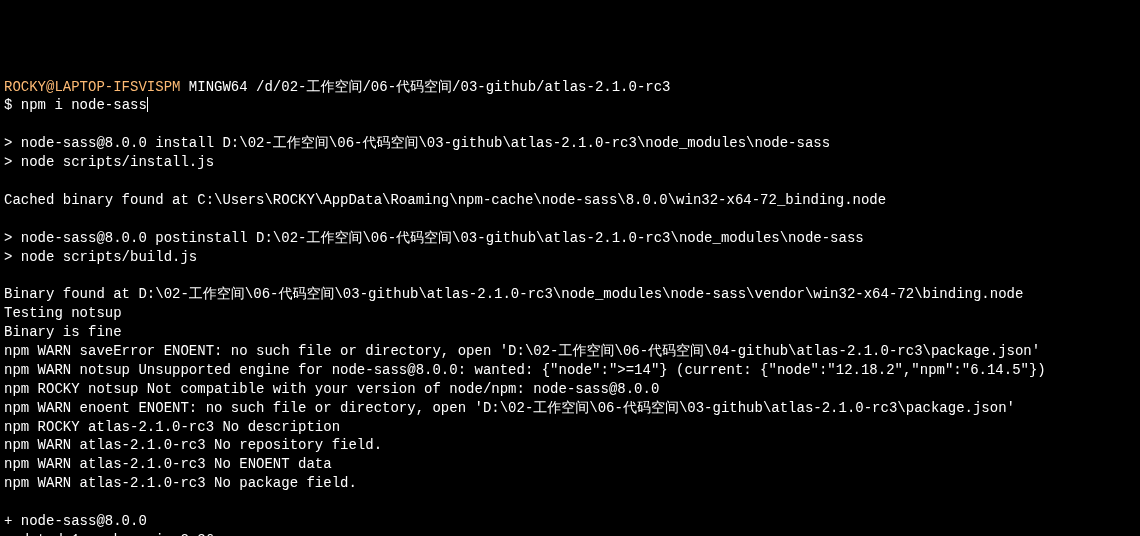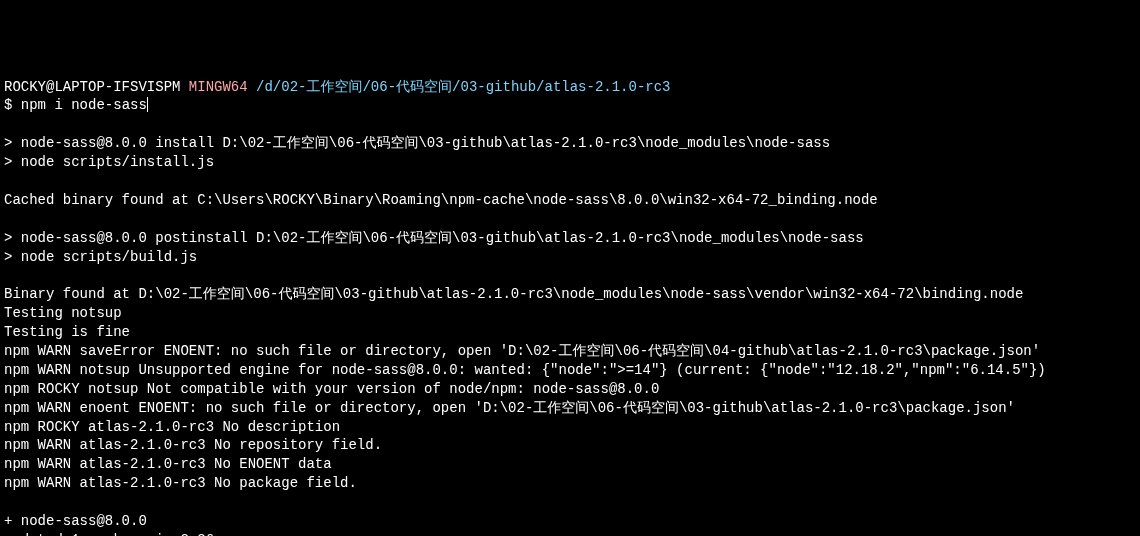--- a/index.html
+++ b/index.html
@@ -12,23 +12,23 @@
       color: #ffffff;
       font-family: "Consolas", "Courier New", monospace;
       font-size: 14px;
       line-height: 1.35;
       padding: 2px 4px;
       width: 1140px;
       height: 536px;
       overflow: hidden;
       white-space: pre;
     }
-    .prompt-user { color: #ffffff; }
-    .prompt-env { color: #fca5a5; }
-    .prompt-path { color: #7dd3fc; }
+    .prompt-user { color: #fdba74; }
+    .prompt-env { color: #ffffff; }
+    .prompt-path { color: #ffffff; }
     .prompt-dollar { color: #ffffff; }
     .cursor {
       display: inline-block;
       width: 1px;
       height: 15px;
       background: #ffffff;
       vertical-align: middle;
       margin-bottom: 2px;
     }
     .out { color: #ffffff; }
@@ -37,28 +37,28 @@
 <body>
 
 
 
 <div><span><span class="prompt-user">ROCKY@LAPTOP-IFSVISPM</span> <span class="prompt-env">MINGW64</span> <span class="prompt-path">/d/02-工作空间/06-代码空间/03-github/atlas-2.1.0-rc3</span></span>
 <span><span class="prompt-dollar">$</span> <span class="out">npm i node-sass</span><span class="cursor"></span></span>
 <span class="out"></span>
 <span class="out">&gt; node-sass@8.0.0 install D:\02-工作空间\06-代码空间\03-github\atlas-2.1.0-rc3\node_modules\node-sass</span>
 <span class="out">&gt; node scripts/install.js</span>
 <span class="out"></span>
-<span class="out">Cached binary found at C:\Users\ROCKY\Binary\Roaming\npm-cache\node-sass\8.0.0\win32-x64-72_binding.node</span>
+<span class="out">Cached binary found at C:\Users\ROCKY\AppData\Roaming\npm-cache\node-sass\8.0.0\win32-x64-72_binding.node</span>
 <span class="out"></span>
 <span class="out">&gt; node-sass@8.0.0 postinstall D:\02-工作空间\06-代码空间\03-github\atlas-2.1.0-rc3\node_modules\node-sass</span>
 <span class="out">&gt; node scripts/build.js</span>
 <span class="out"></span>
 <span class="out">Binary found at D:\02-工作空间\06-代码空间\03-github\atlas-2.1.0-rc3\node_modules\node-sass\vendor\win32-x64-72\binding.node</span>
 <span class="out">Testing notsup</span>
-<span class="out">Testing is fine</span>
+<span class="out">Binary is fine</span>
 <span class="out">npm WARN saveError ENOENT: no such file or directory, open 'D:\02-工作空间\06-代码空间\04-github\atlas-2.1.0-rc3\package.json'</span>
 <span class="out">npm WARN notsup Unsupported engine for node-sass@8.0.0: wanted: {"node":"&gt;=14"} (current: {"node":"12.18.2","npm":"6.14.5"})</span>
 <span class="out">npm ROCKY notsup Not compatible with your version of node/npm: node-sass@8.0.0</span>
 <span class="out">npm WARN enoent ENOENT: no such file or directory, open 'D:\02-工作空间\06-代码空间\03-github\atlas-2.1.0-rc3\package.json'</span>
 <span class="out">npm ROCKY atlas-2.1.0-rc3 No description</span>
 <span class="out">npm WARN atlas-2.1.0-rc3 No repository field.</span>
 <span class="out">npm WARN atlas-2.1.0-rc3 No ENOENT data</span>
 <span class="out">npm WARN atlas-2.1.0-rc3 No package field.</span>
 <span class="out"></span>
 <span class="out">+ node-sass@8.0.0</span>

